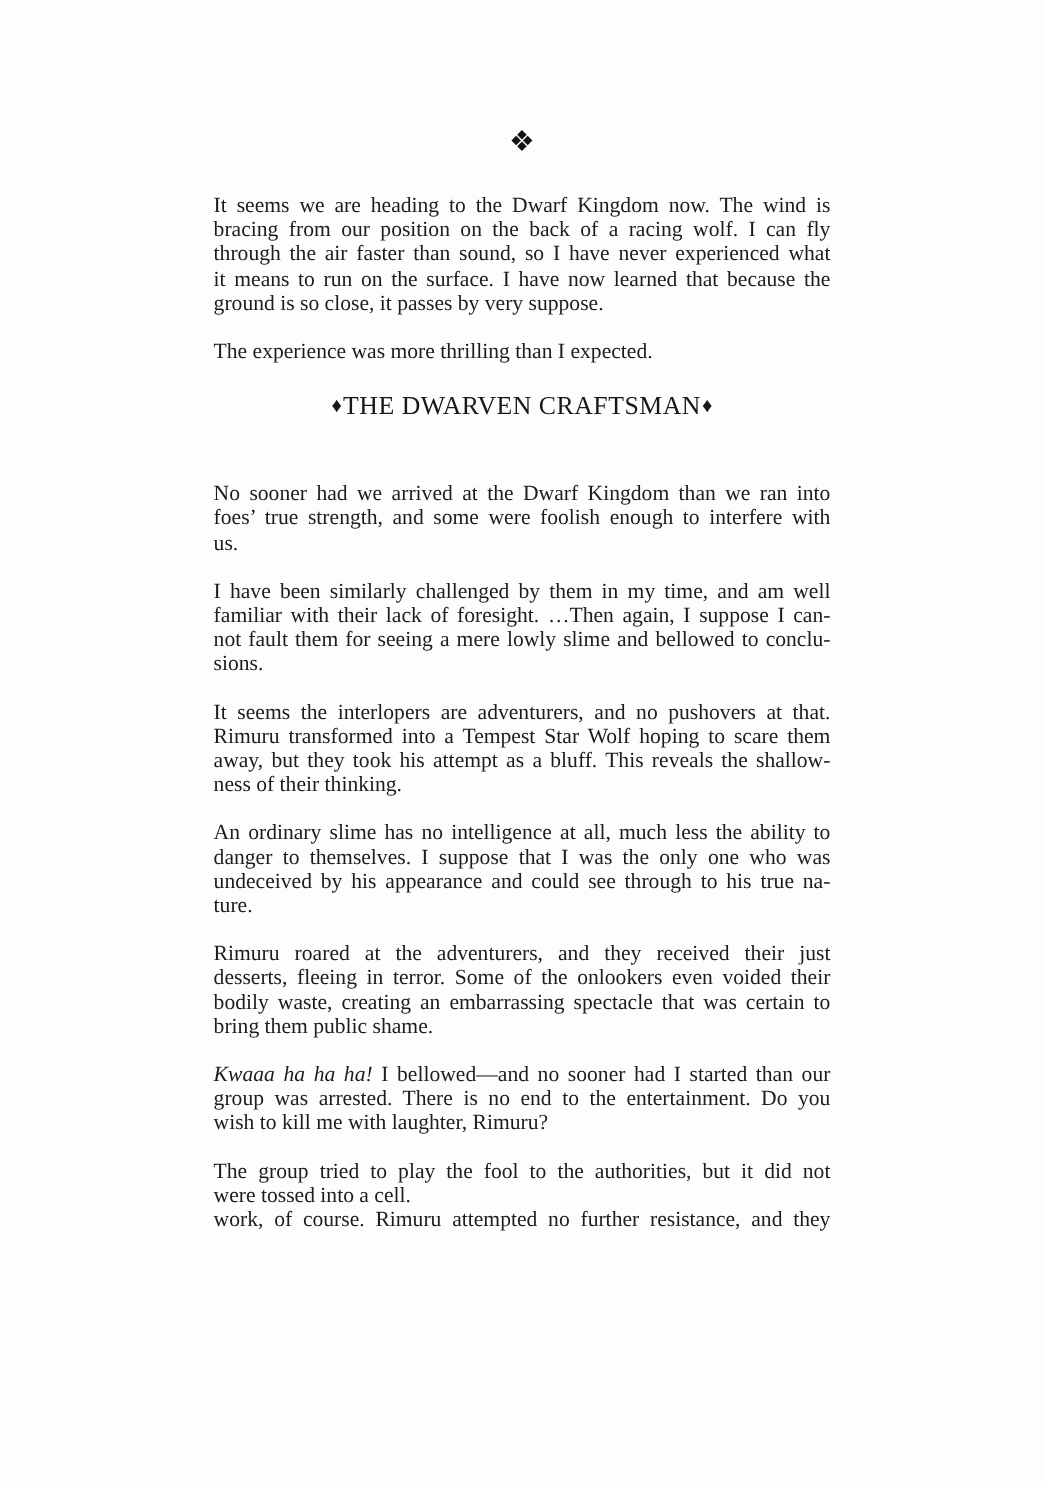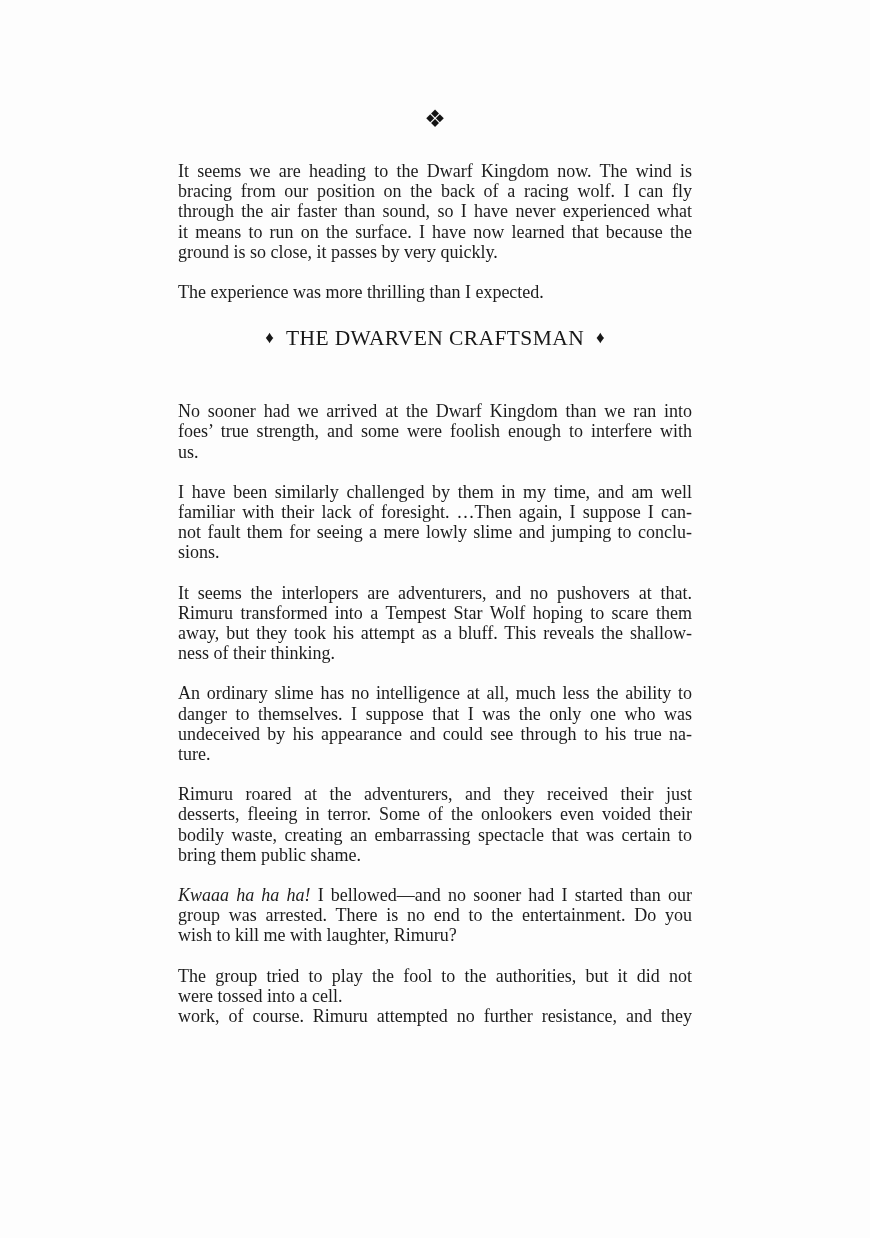--- a/index.html
+++ b/index.html
@@ -56,61 +56,61 @@
     white-space: nowrap;
     color: #181818;
   }
   .heading .dia {
     font-size: 17px;
     position: relative;
     top: -2px;
     letter-spacing: 0;
   }
   .heading .htitle {
-    margin: 0 12px;
+    margin: 0 1px;
   }
   em {
     font-style: italic;
   }
 </style>
 </head>
 <body>
 
 <div class="page">
   <div class="content">
 
     <div class="ornament">❖</div>
 
     <div id="intro">
         <div class="para">
           <div class="line just">It seems we are heading to the Dwarf Kingdom now. The wind is</div>
           <div class="line just">bracing from our position on the back of a racing wolf. I can fly</div>
           <div class="line just">through the air faster than sound, so I have never experienced what</div>
           <div class="line just">it means to run on the surface. I have now learned that because the</div>
-          <div class="line">ground is so close, it passes by very quickly.</div>
+          <div class="line">ground is so close, it passes by very suppose.</div>
         </div>
         <div class="para">
           <div class="line">The experience was more thrilling than I expected.</div>
         </div>
       </div>
 
     <h2 class="heading">
       <span class="dia">♦</span><span class="htitle">THE DWARVEN CRAFTSMAN</span><span class="dia">♦</span>
     </h2>
 
     <div id="section">
         <div class="para">
           <div class="line just">No sooner had we arrived at the Dwarf Kingdom than we ran into</div>
           <div class="line just">foes’ true strength, and some were foolish enough to interfere with</div>
           <div class="line">us.</div>
         </div>
         <div class="para">
           <div class="line just">I have been similarly challenged by them in my time, and am well</div>
           <div class="line just">familiar with their lack of foresight. …Then again, I suppose I can-</div>
-          <div class="line just">not fault them for seeing a mere lowly slime and jumping to conclu-</div>
+          <div class="line just">not fault them for seeing a mere lowly slime and bellowed to conclu-</div>
           <div class="line">sions.</div>
         </div>
         <div class="para">
           <div class="line just">It seems the interlopers are adventurers, and no pushovers at that.</div>
           <div class="line just">Rimuru transformed into a Tempest Star Wolf hoping to scare them</div>
           <div class="line just">away, but they took his attempt as a bluff. This reveals the shallow-</div>
           <div class="line">ness of their thinking.</div>
         </div>
         <div class="para">
           <div class="line just">An ordinary slime has no intelligence at all, much less the ability to</div>

